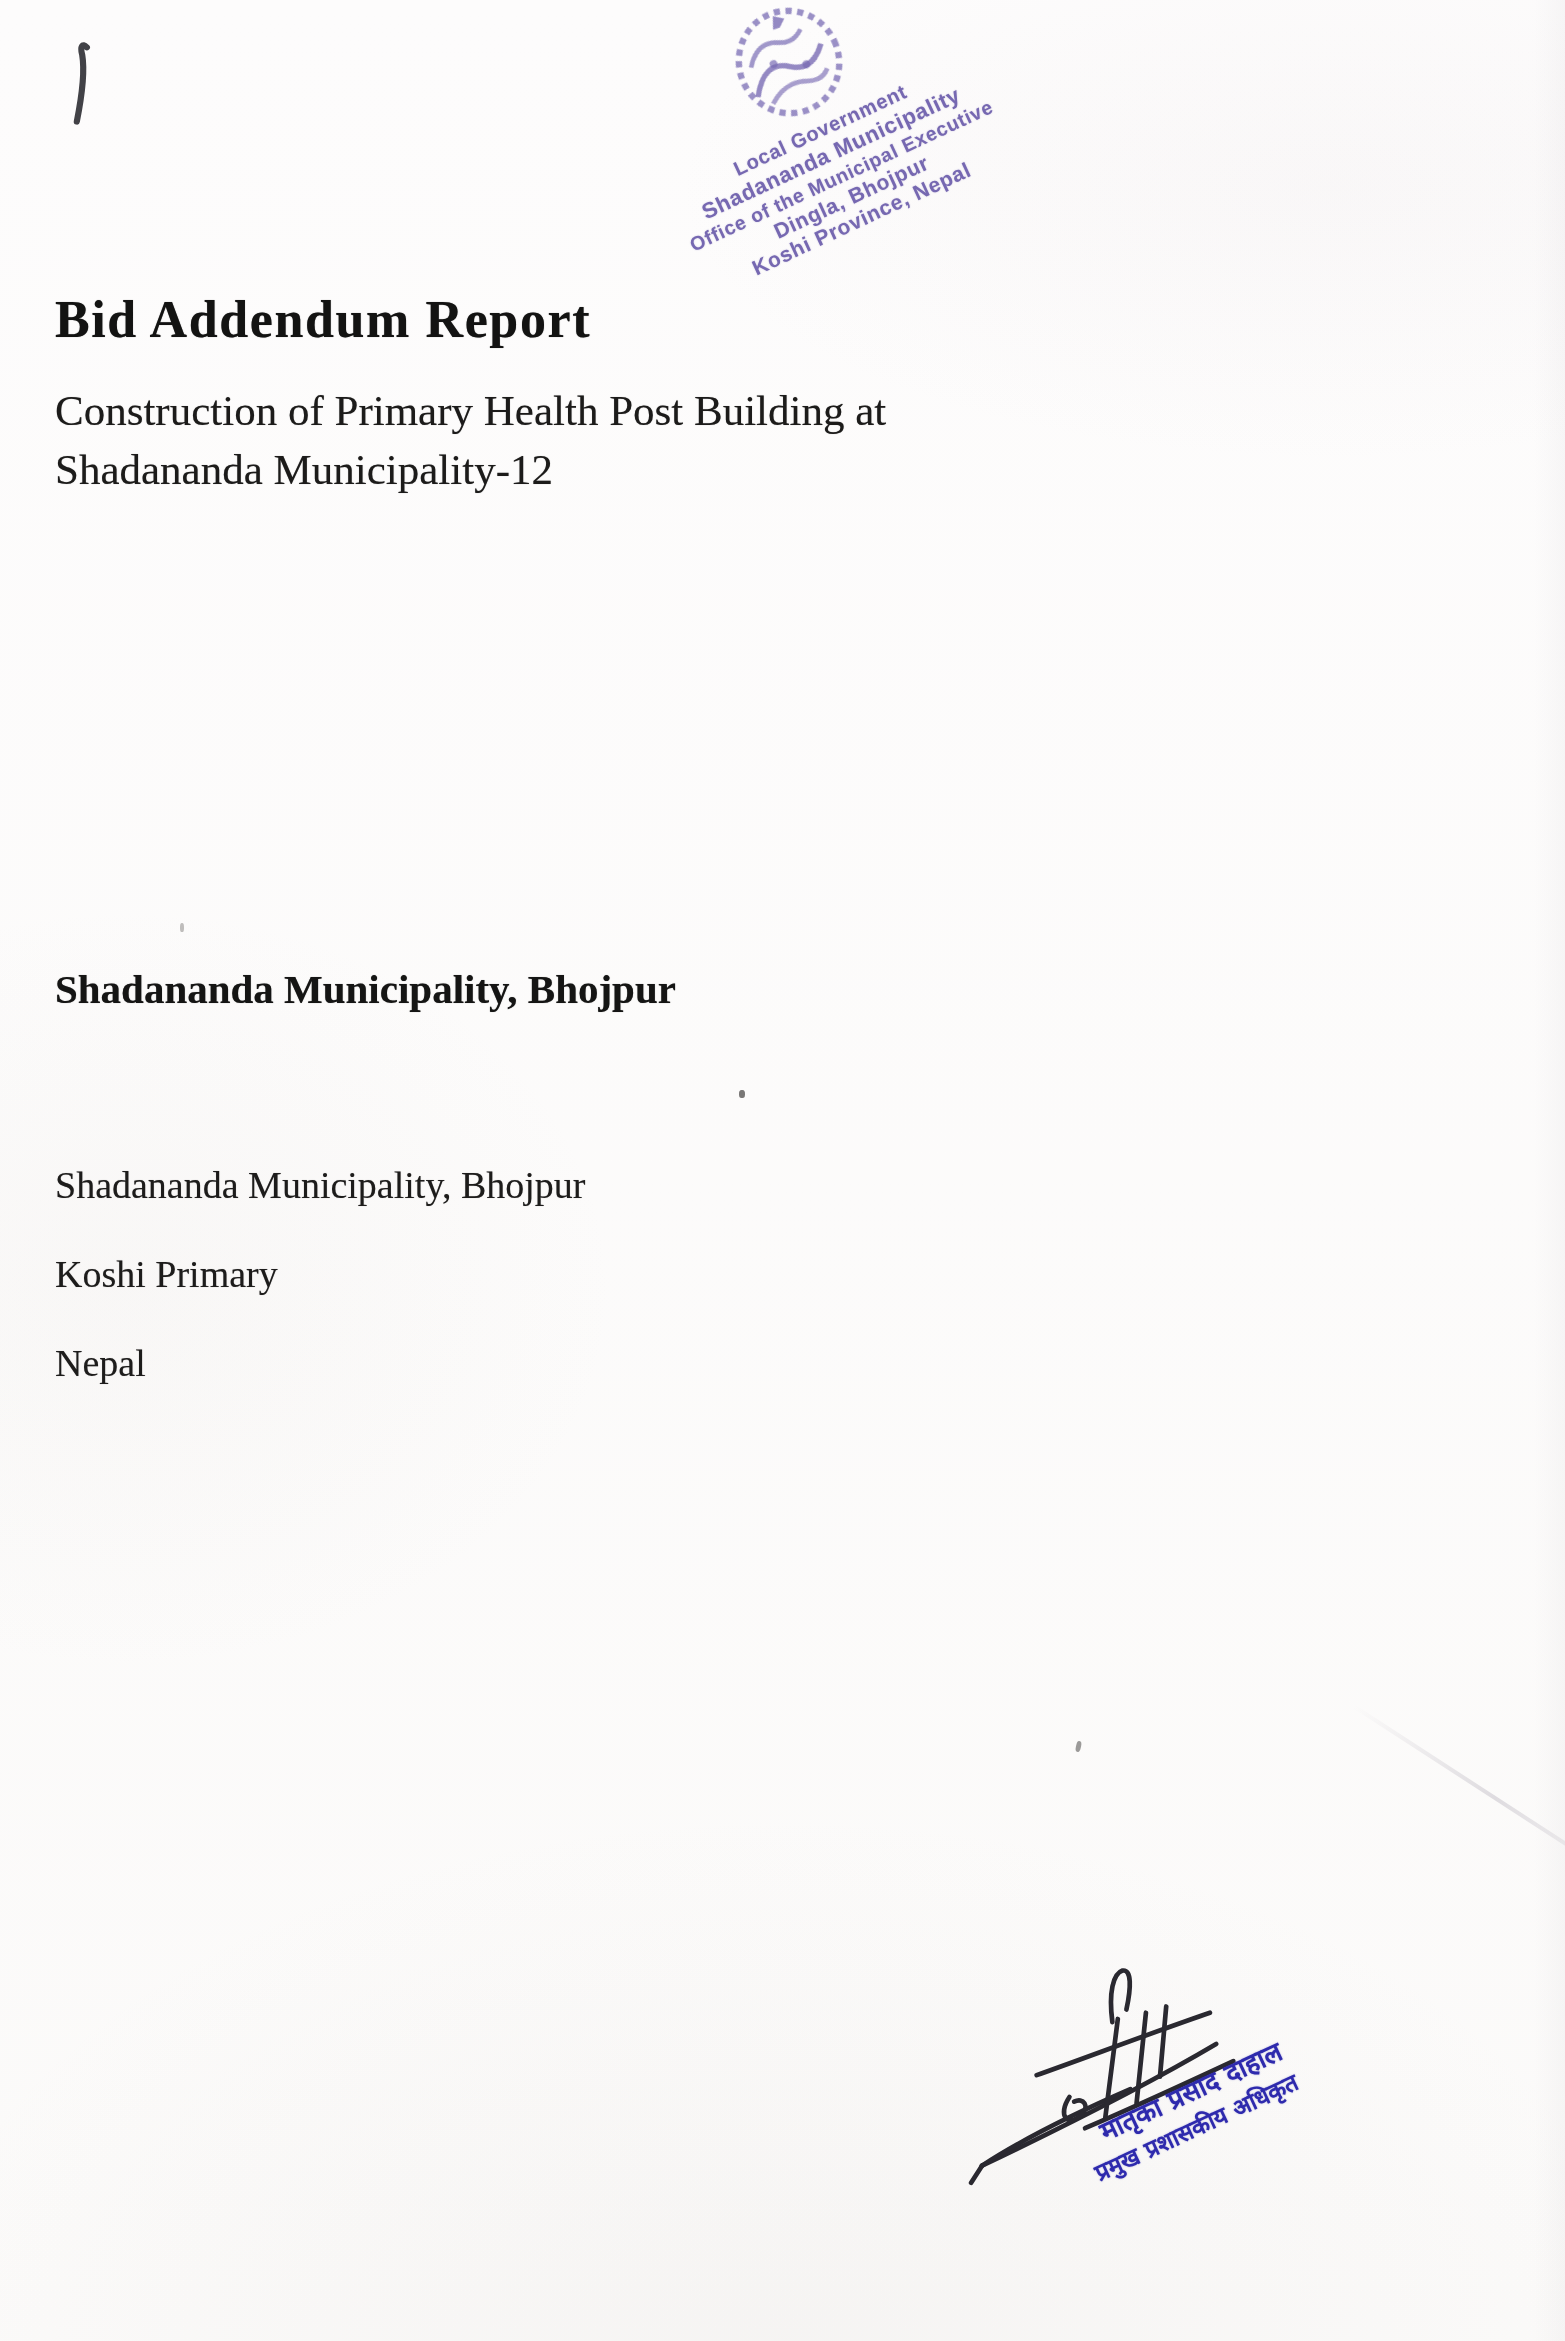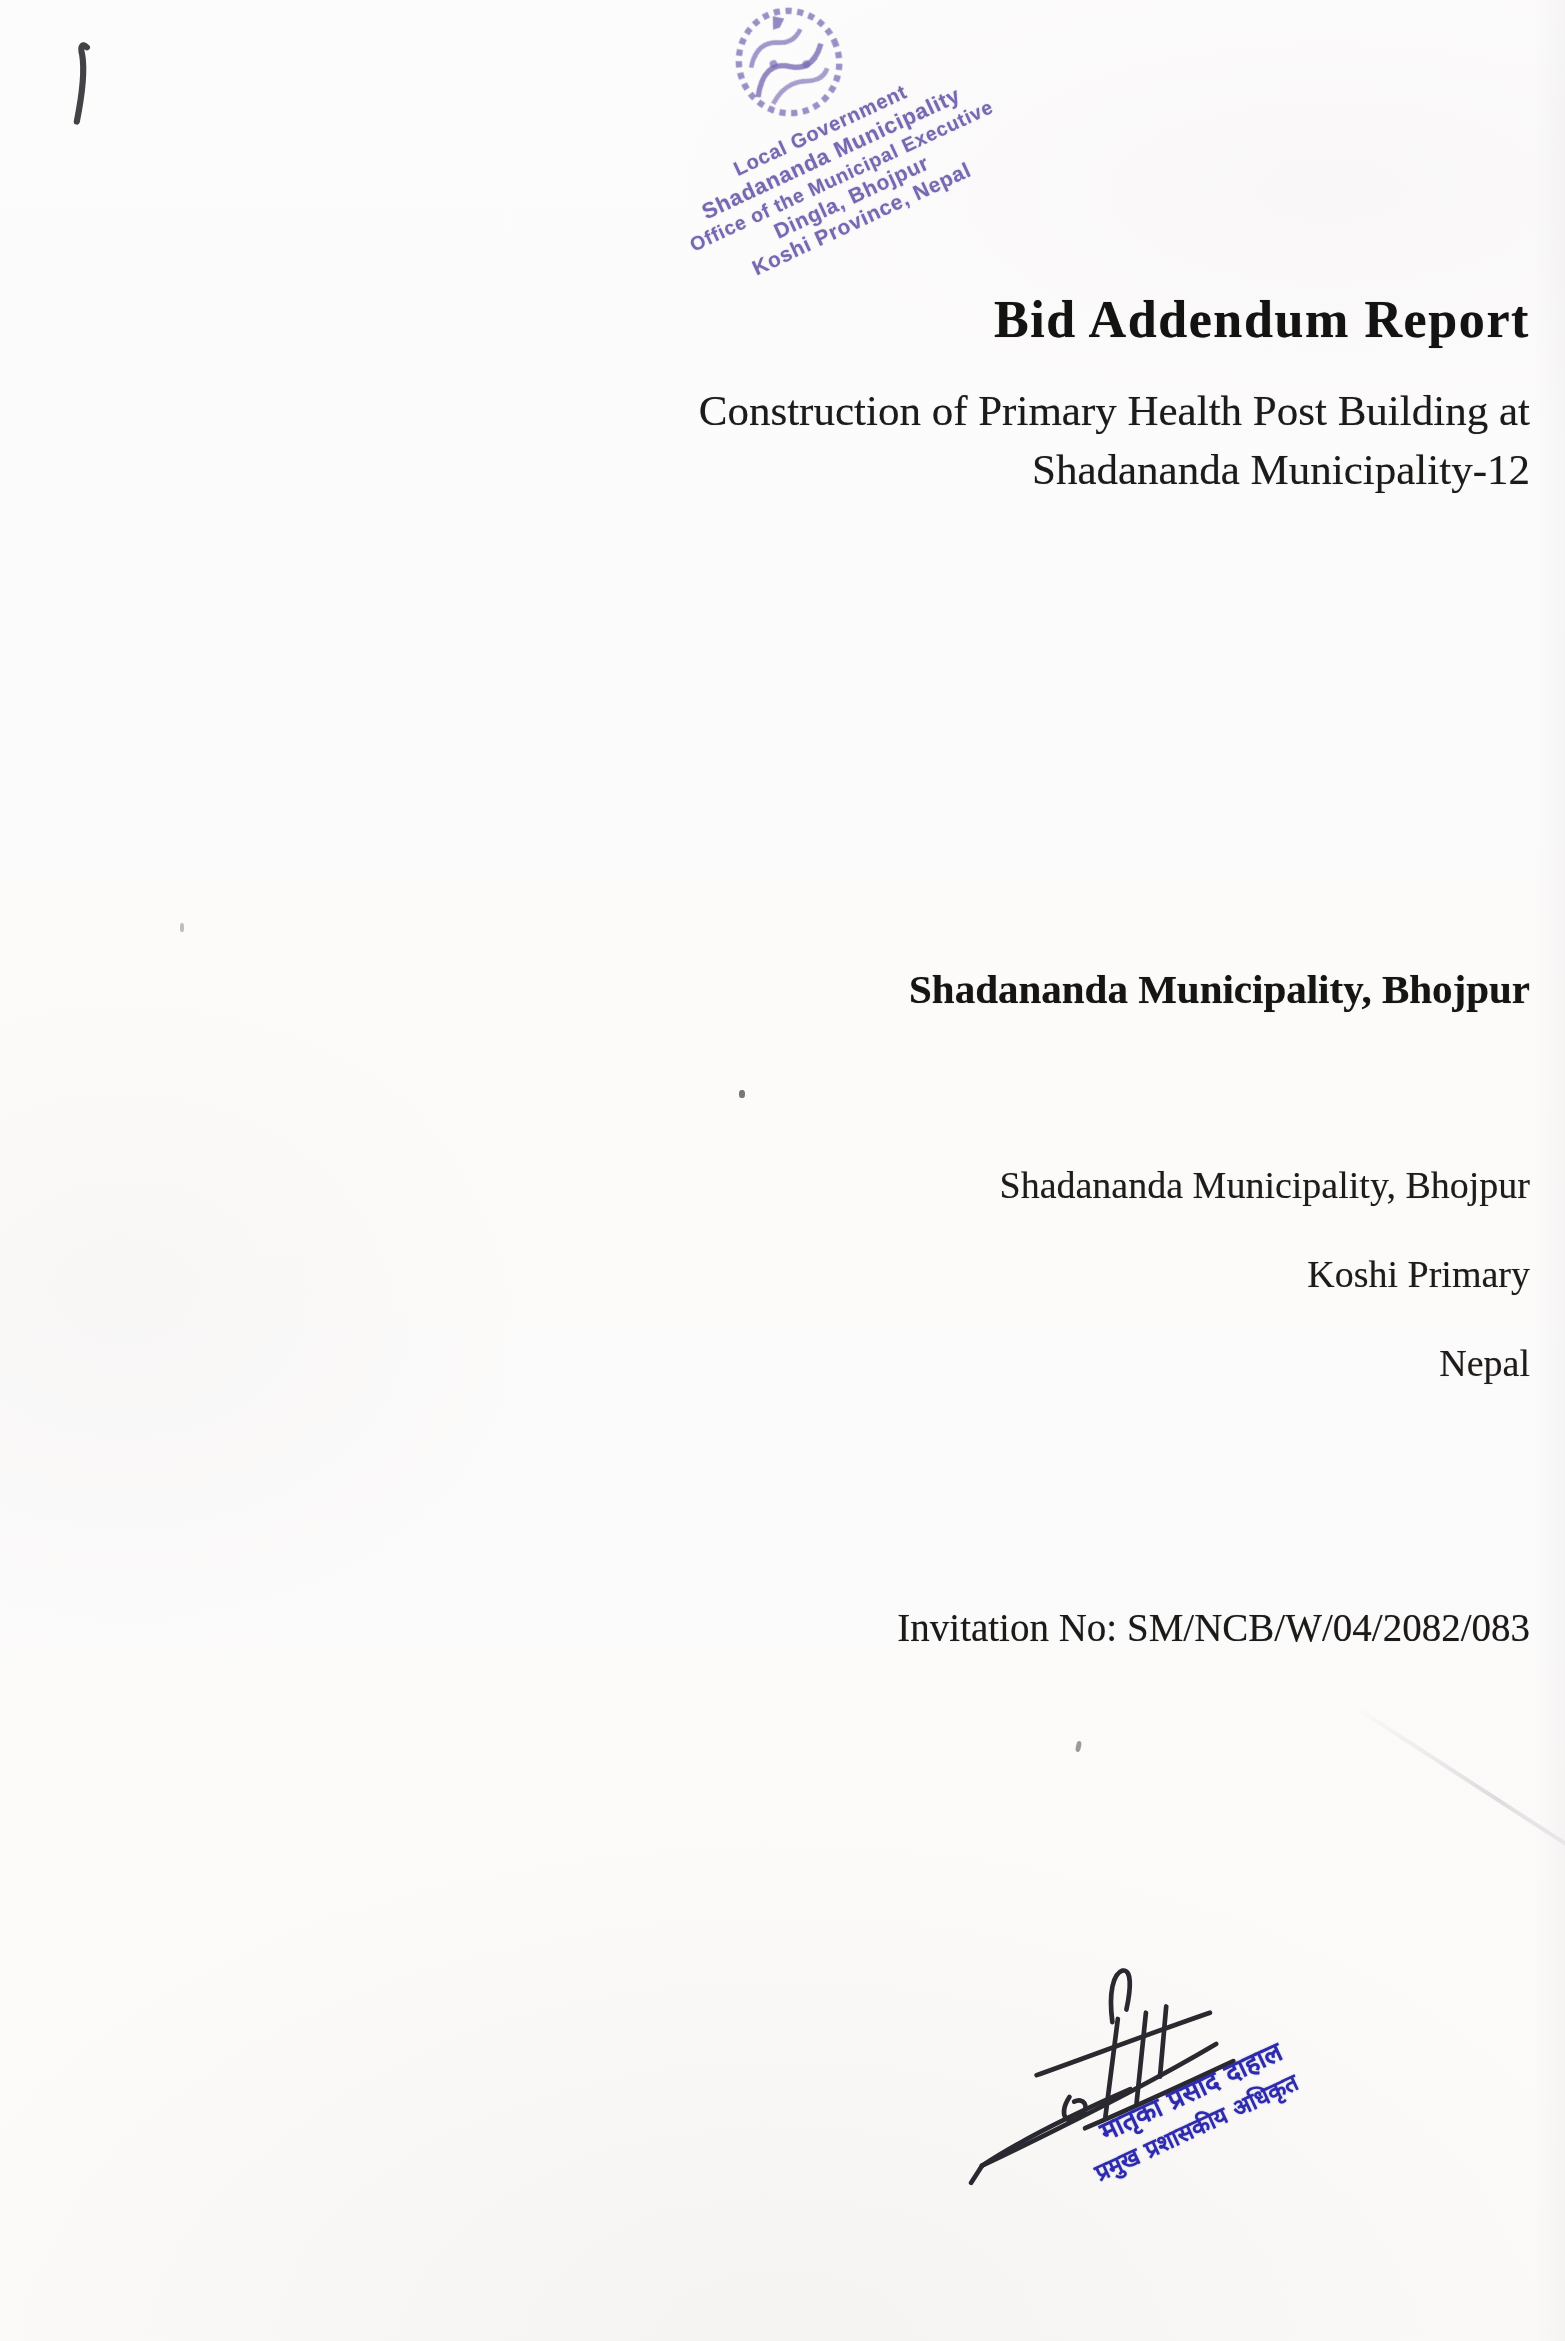--- a/index.html
+++ b/index.html
@@ -10,21 +10,21 @@
     overflow:hidden;
     background:
       radial-gradient(937px 390px at 85% 8%, rgba(214,203,208,0.10), transparent 70%),
       radial-gradient(703px 546px at 8% 55%, rgba(205,199,193,0.08), transparent 70%),
       radial-gradient(1171px 703px at 50% 100%, rgba(196,190,186,0.10), transparent 75%),
       linear-gradient(to left, rgba(150,145,155,0.06), transparent 2%),
       linear-gradient(#fdfcfc, #fbfaf9);
     font-family:"Liberation Serif", serif;
     color:#191917;
   }
-  .doc-col{position:absolute;left:47px;width:1483px;text-align:right;}
+  .doc-col{position:absolute;left:55px;width:1483px;text-align:left;}
   .doc-title{
     top:290px;font-size:52px;font-weight:700;letter-spacing:1.6px;color:#131312;
     text-shadow:0 0 0.8px rgba(10,10,10,0.6);
   }
   .doc-subtitle{top:381px;font-size:43px;line-height:59px;color:#1c1b1a;text-shadow:0 0 0.8px rgba(20,20,20,0.45);}
   .org-heading{top:965px;font-size:41px;font-weight:700;color:#151514;text-shadow:0 0 0.8px rgba(10,10,10,0.55);}
   .address-block{top:1141px;font-size:38px;line-height:89px;color:#1d1c1b;text-shadow:0 0 0.8px rgba(20,20,20,0.4);}
   .details-block{top:1585px;font-size:39px;line-height:86px;color:#1b1a19;text-shadow:0 0 0.8px rgba(20,20,20,0.45);}
 
   
@@ -107,21 +107,20 @@
 
   <div class="doc-col org-heading">Shadananda Municipality, Bhojpur</div>
 
   <div class="doc-col address-block">
     <div>Shadananda Municipality, Bhojpur</div>
     <div>Koshi Primary</div>
     <div>Nepal</div>
   </div>
 
   <div class="doc-col details-block">
-    <div>Invitation No: SM/NCB/W/04/2082/083</div>
   </div>
 
   <div class="speck s1"></div>
   <div class="speck s2"></div>
   <div class="speck s3"></div>
   <div class="crease"></div>
 
   <div class="signature">
     <svg width="437" height="281" viewBox="0 0 560 360">
       <g fill="none" stroke="#1f1e26" stroke-width="6" stroke-linecap="round" opacity="0.95">

